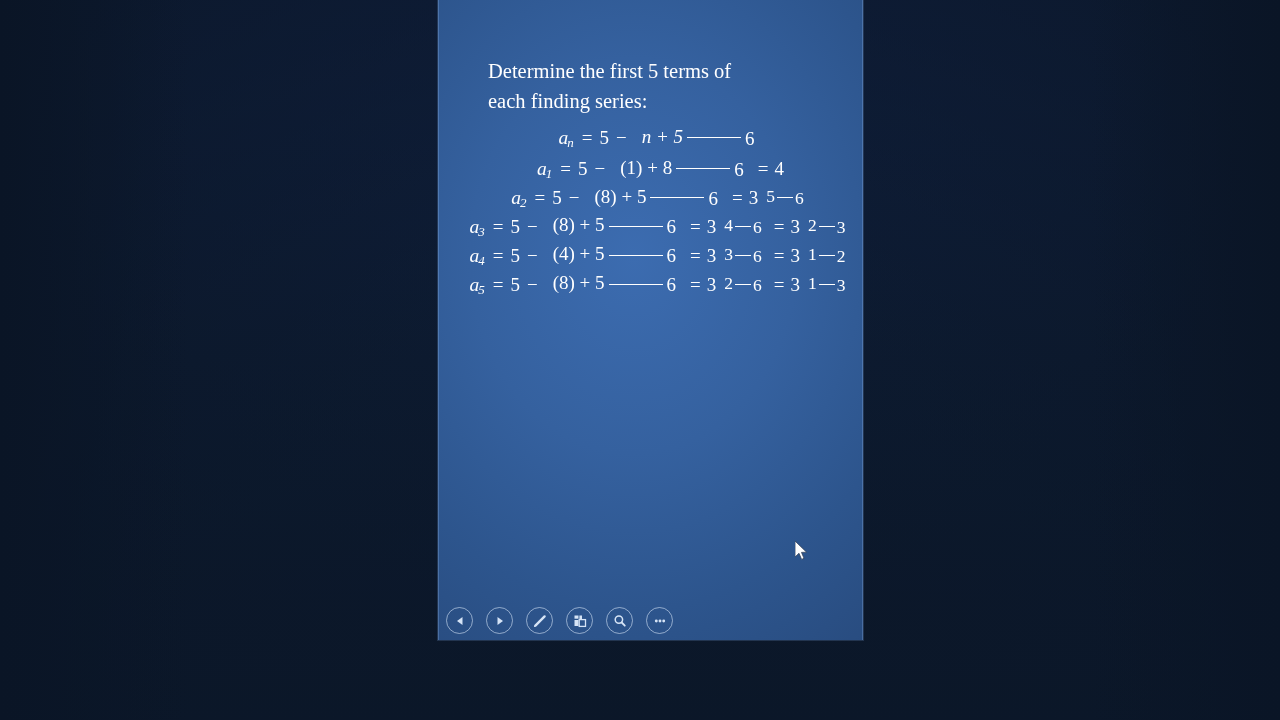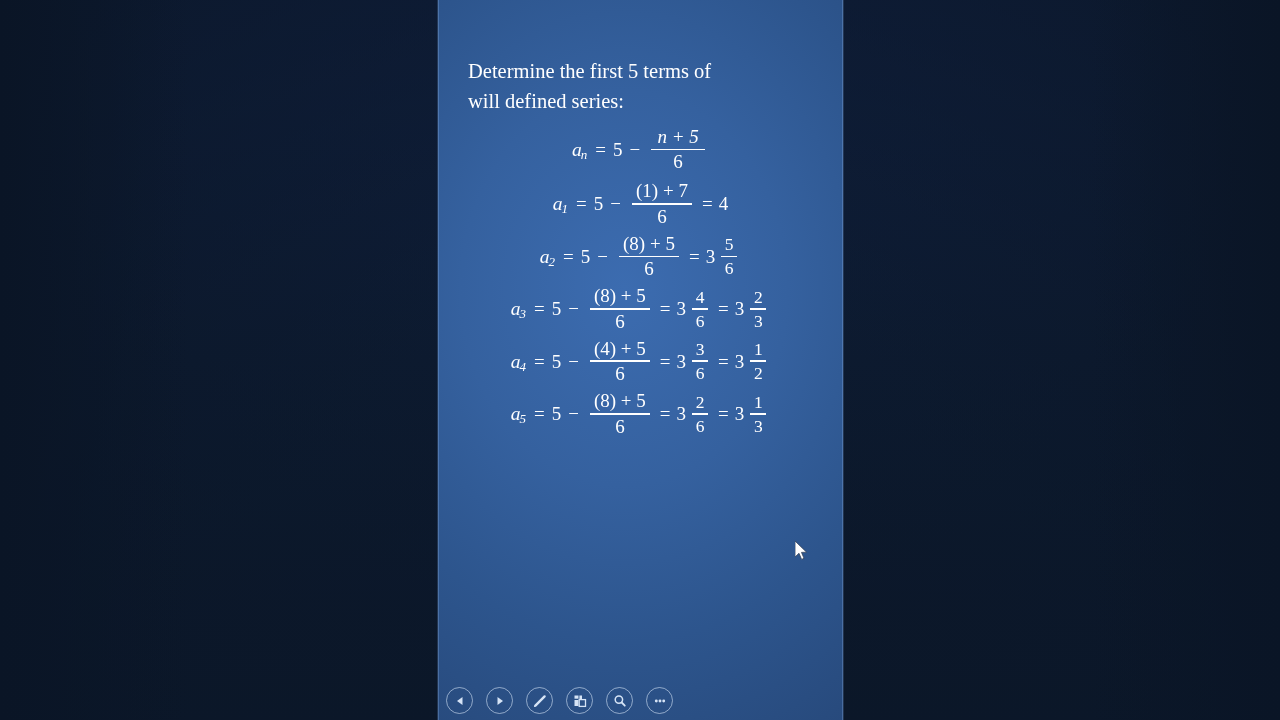--- a/index.html
+++ b/index.html
@@ -55,26 +55,27 @@
   }
   .vignette-l { left: 0;  background: linear-gradient(90deg, #0a1526 0%, #0a152600 100%); }
   .vignette-r { right: 0; background: linear-gradient(270deg, #0a1526 0%, #0a152600 100%); }
 
   
   #panel {
     position: absolute;
     left: 438px;
     top: 0;
     width: 405px;
-    height: 720px;
+    height: 640px;
     background:
       radial-gradient(ellipse 430px 520px at 46% 40%, #3c6cb0 0%, #35619f 38%, #2d558d 68%, #27497b 100%);
     color: #ffffff;
     overflow: hidden;
     box-shadow: 0 0 0 1px rgba(120,160,215,.22);
+    padding-left: 20px;
   }
   .edge-line-l, .edge-line-r {
     position: absolute; top: 0; width: 1px; height: 720px;
     background: rgba(150,185,235,.30);
   }
   .edge-line-l { left: 0; }
   .edge-line-r { right: 0; }
 
   .content {
     position: relative;
@@ -117,21 +118,21 @@
     top: 5px;
     left: -1px;
   }
   .op { margin: 0 7px; font-size: 19px; }
   .op.tight { margin: 0 6px; }
   .num { font-size: 19px; }
 
   
   .frac {
     display: inline-flex;
-    flex-direction: column;
+    flex-direction: row;
     align-items: center;
     justify-content: center;
     margin: 0 4px;
     vertical-align: middle;
   }
   .frac .top {
     padding: 0 4px 2px 4px;
     font-size: 19px;
     line-height: 1.05;
   }
@@ -212,21 +213,21 @@
   </div>
 
   <div id="panel">
     <div class="edge-line-l"></div>
     <div class="edge-line-r"></div>
 
     <div class="content">
 
       <p class="para">
         <span>Determine the first 5 terms of</span><br>
-        <span>will defined series:</span>
+        <span>each finding series:</span>
       </p>
 
       <div class="eq-block lead">
         <span class="eq">
           <span class="var">a</span>
             <span class="sub">n</span>
           <span class="op">=</span>
           <span class="num">5</span>
           <span class="op">−</span>
           <span class="frac">
@@ -240,21 +241,21 @@
 
       <div id="terms">
           <div class="eq-block">
             <span class="eq">
               <span class="var">a</span>
               <span class="sub">1</span>
               <span class="op">=</span>
               <span class="num">5</span>
               <span class="op">−</span>
               <span class="frac">
-                <span class="top">(1) + 7</span>
+                <span class="top">(1) + 8</span>
                 <span class="bar"></span>
                 <span class="bot">6</span>
               </span>
               <span class="op tight">=</span>
               <span class="num">4</span>
             </span>
           </div>
           <div class="eq-block">
             <span class="eq">
               <span class="var">a</span>

